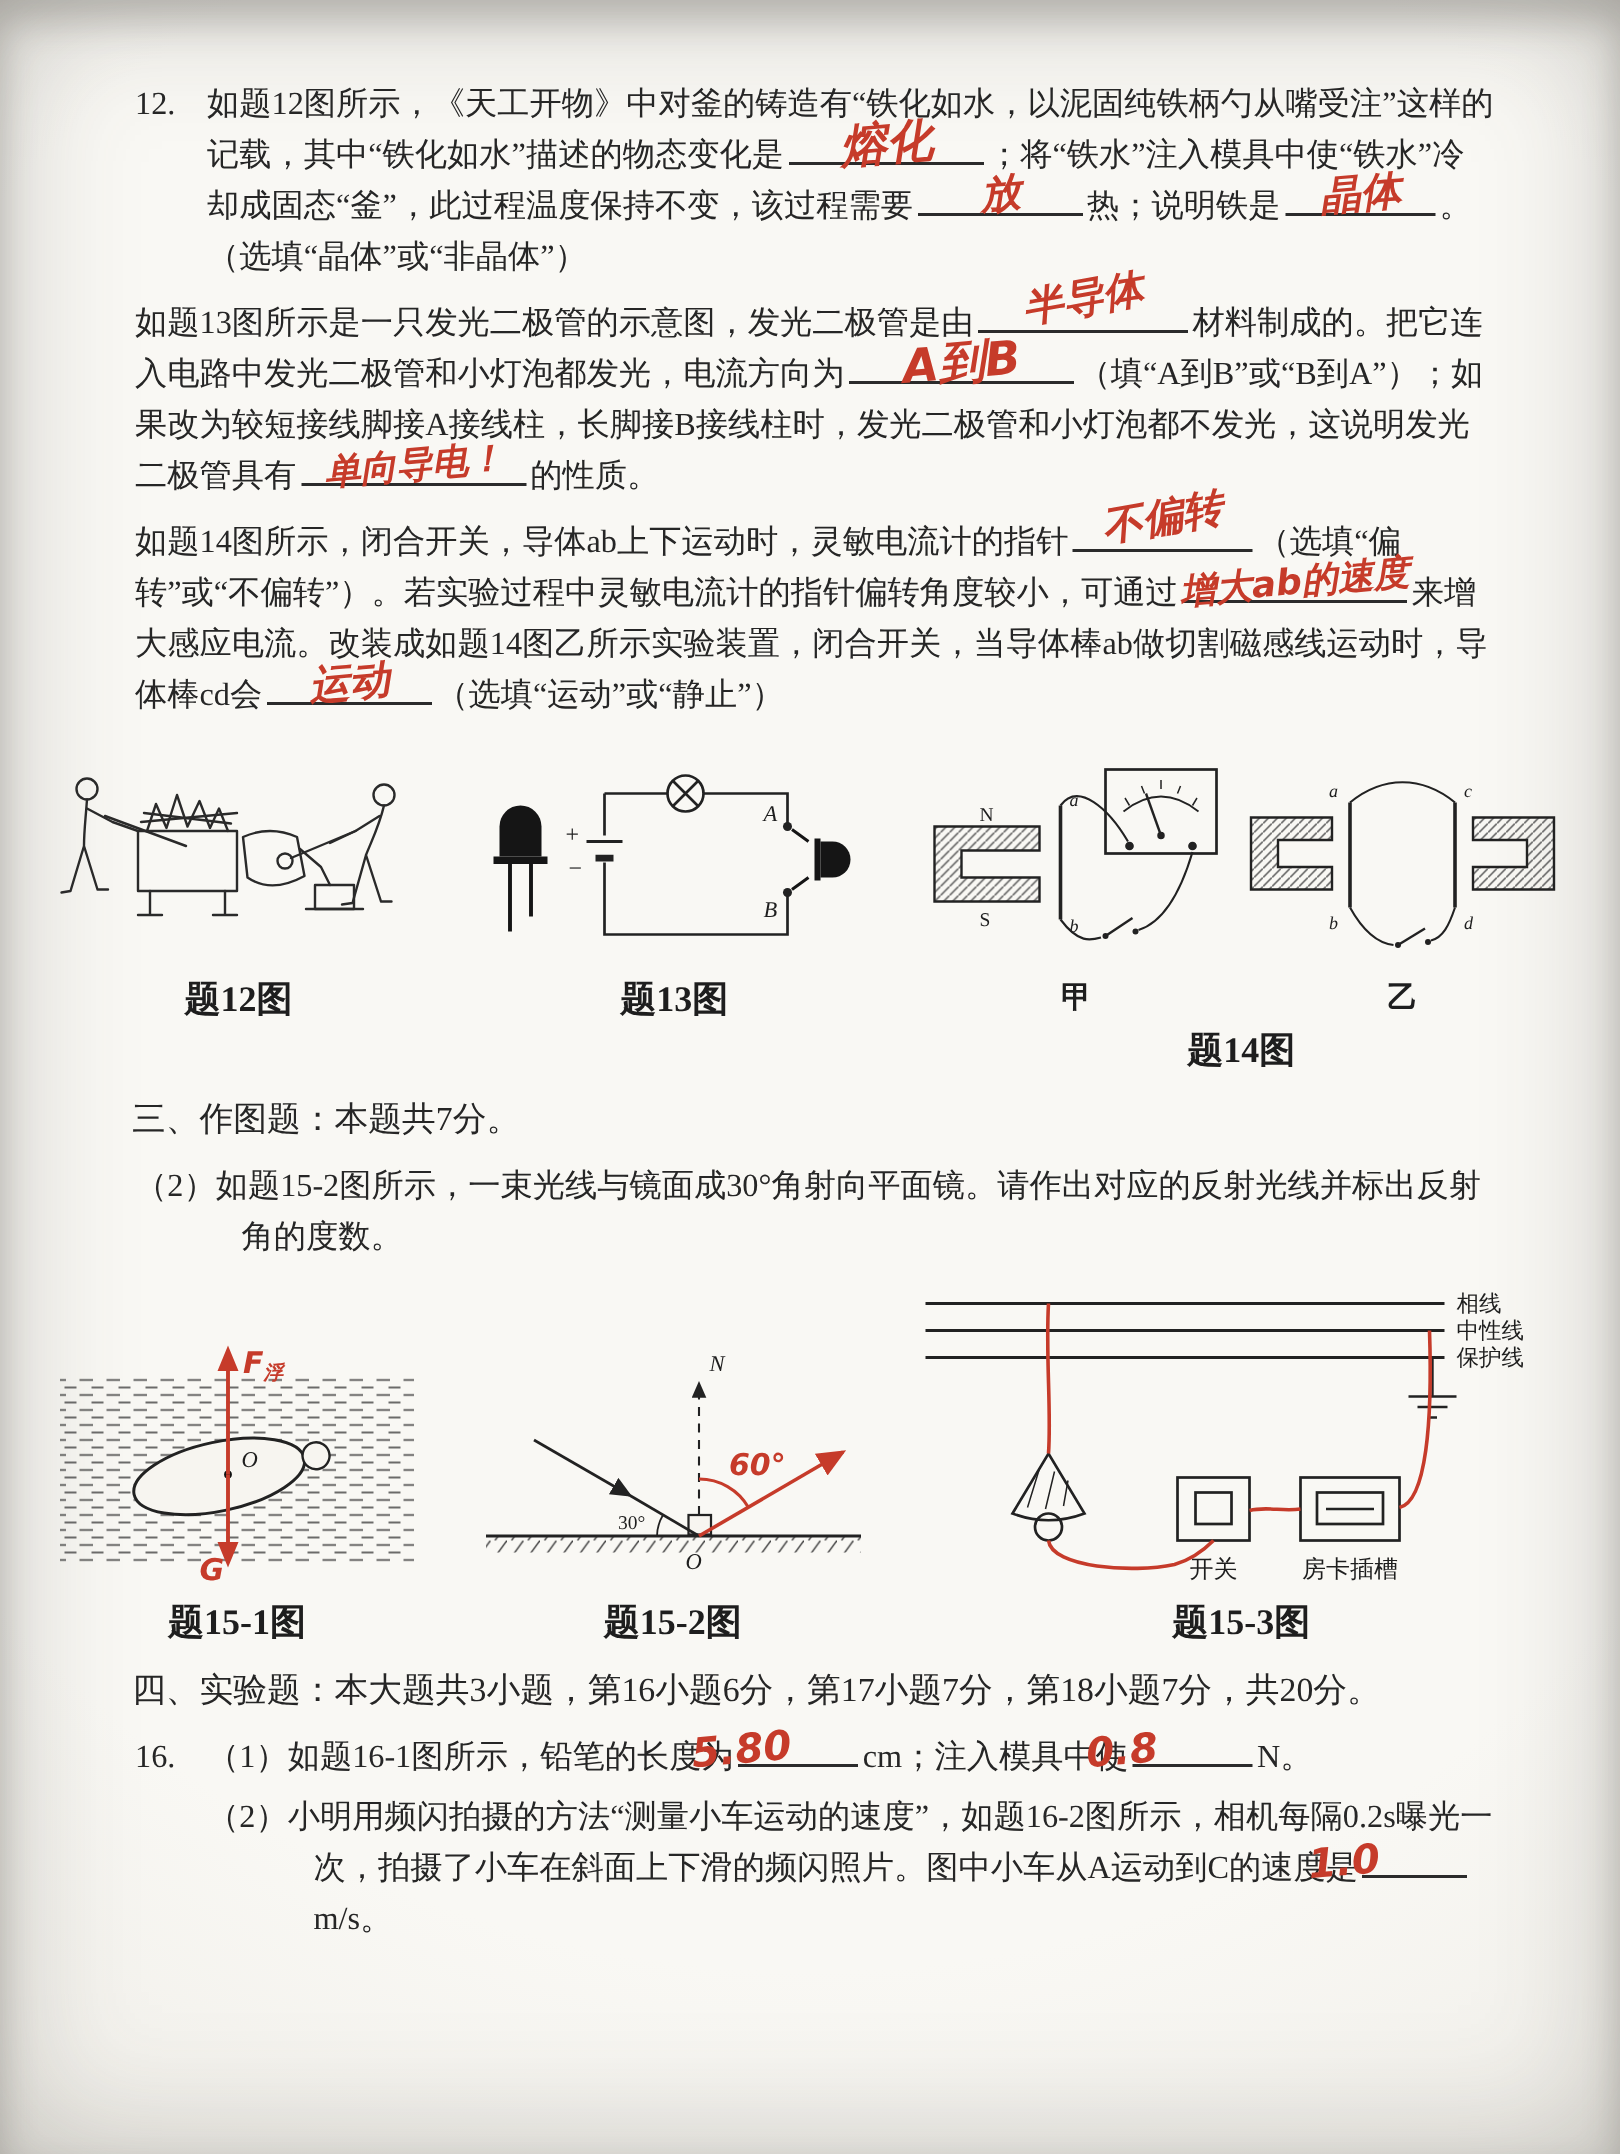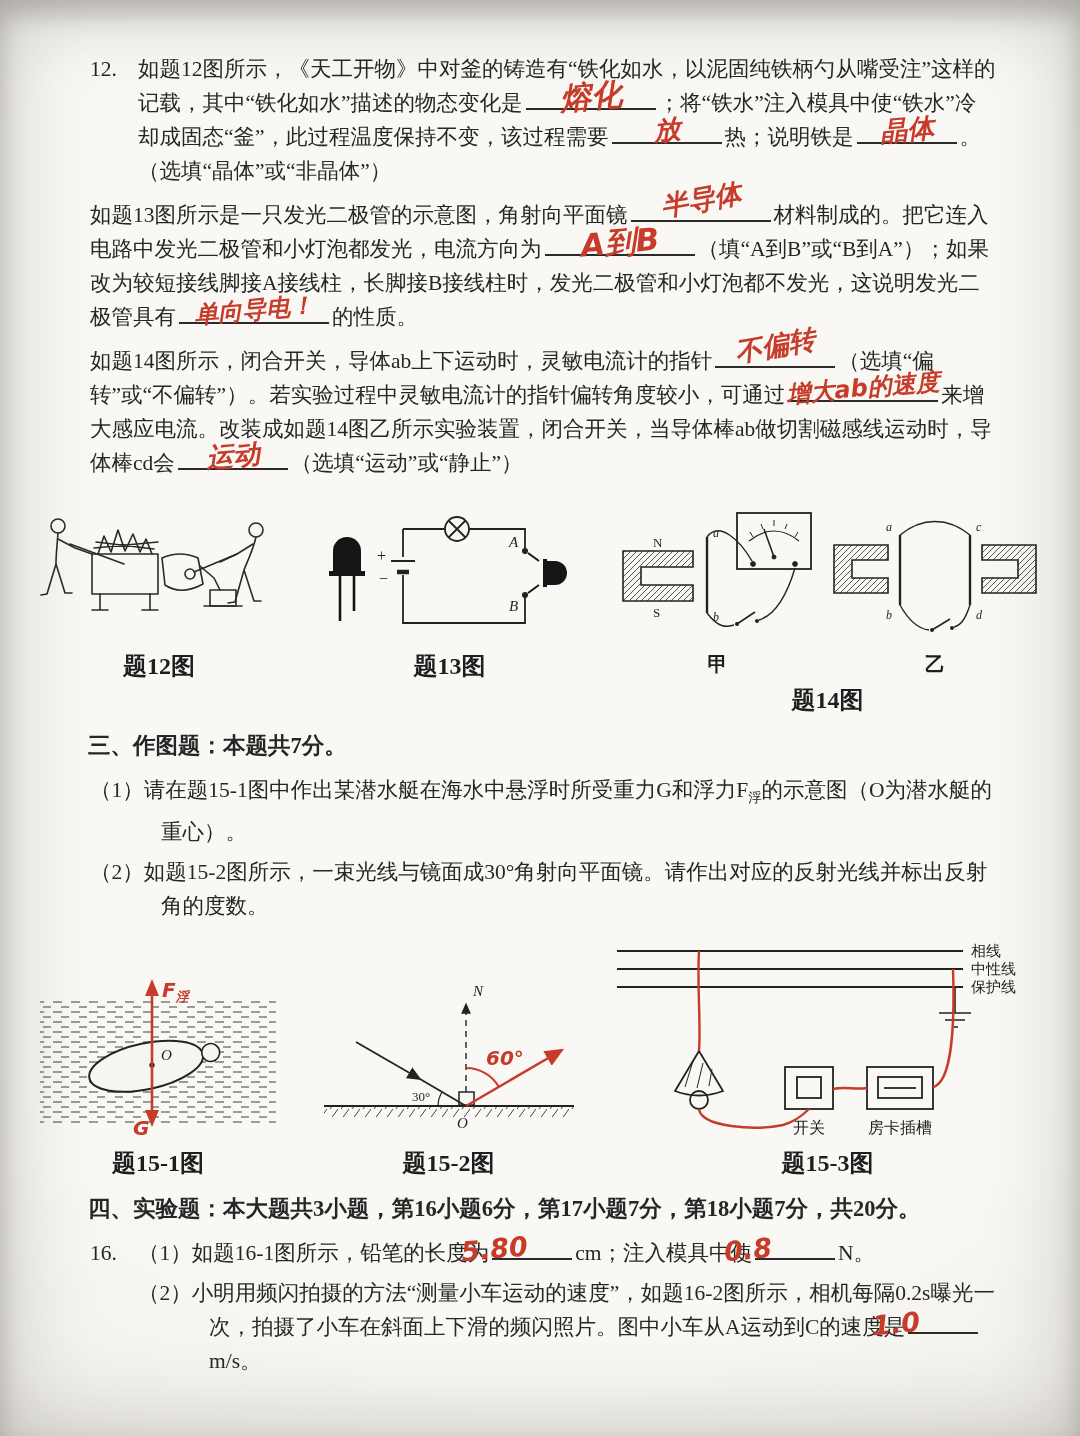--- a/index.html
+++ b/index.html
@@ -17,21 +17,21 @@
   .blank{display:inline-block;position:relative;height:3px;border-bottom:2px solid #2b2b2b;margin:0 3px;vertical-align:baseline;}
   .bw70{min-width:70px}.bw80{min-width:80px}.bw100{min-width:100px}.bw110{min-width:110px}
   .bw120{min-width:120px}.bw130{min-width:130px}.bw140{min-width:140px}.bw150{min-width:150px}
   .hw{position:absolute;left:50%;bottom:-5px;transform:translate(-50%,0) rotate(-5deg);
       color:#c63b2a;font-family:"DejaVu Sans",sans-serif;font-style:italic;font-weight:bold;
       font-size:27px;white-space:nowrap;}
   .hw.big{font-size:31px;}
   .hw.sm{font-size:24px;}
   .hw.lift{bottom:3px;transform:translate(-50%,0) rotate(-10deg);}
   .sub{font-size:0.62em;vertical-align:sub;}
-  .sec-title{font-weight:bold;font-size:22.5px;margin:14px 0 12px -2px;}
+  .sec-title{font-weight:normal;font-size:22.5px;margin:14px 0 12px -2px;}
   .figrow{display:flex;align-items:flex-end;justify-content:space-between;margin:12px -44px 8px -56px;}
   figure{margin:0;display:flex;flex-direction:column;align-items:center;}
   figure.raise{margin-bottom:34px;}
   figcaption{font-weight:bold;font-size:24px;margin-top:6px;color:#1e1e1e;}
   .pair{display:flex;gap:10px;align-items:flex-end;}
   .subfig{display:flex;flex-direction:column;align-items:center;}
   .sublabel{font-weight:bold;font-size:20px;margin-top:2px;color:#1e1e1e;}
   svg text{font-family:"Liberation Serif","DejaVu Serif",serif;fill:#1e1e1e;}
   svg .hwsvg{font-family:"DejaVu Sans",sans-serif;font-style:italic;font-weight:bold;fill:#c63b2a;}
 </style>
@@ -59,21 +59,21 @@
 </svg>
 
 <div class="page">
 
   <div class="q">
     <div class="qnum">12.</div>
     <div class="qtext"><span>如题12图所示，《天工开物》中对釜的铸造有“铁化如水，以泥固纯铁柄勺从嘴受注”这样的记载，其中“铁化如水”描述的物态变化是</span><span class="blank bw130"><span class="hw big">熔化</span></span><span>；将“铁水”注入模具中使“铁水”冷却成固态“釜”，此过程温度保持不变，该过程需要</span><span class="blank bw110"><span class="hw">放</span></span><span>热；说明铁是</span><span class="blank bw100"><span class="hw">晶体</span></span><span>。（选填“晶体”或“非晶体”）</span></div>
   </div>
 
   <div class="q">
-    <div class="qtext"><span>如题13图所示是一只发光二极管的示意图，角射向平面镜</span><span class="blank bw140"><span class="hw lift">半导体</span></span><span>材料制成的。把它连入电路中发光二极管和小灯泡都发光，电流方向为</span><span class="blank bw150"><span class="hw big">A到B</span></span><span>（填“A到B”或“B到A”）；如果改为较短接线脚接A接线柱，长脚接B接线柱时，发光二极管和小灯泡都不发光，这说明发光二极管具有</span><span class="blank bw150"><span class="hw sm">单向导电！</span></span><span>的性质。</span></div>
+    <div class="qtext"><span>如题13图所示是一只发光二极管的示意图，发光二极管是由</span><span class="blank bw140"><span class="hw lift">半导体</span></span><span>材料制成的。把它连入电路中发光二极管和小灯泡都发光，电流方向为</span><span class="blank bw150"><span class="hw big">A到B</span></span><span>（填“A到B”或“B到A”）；如果改为较短接线脚接A接线柱，长脚接B接线柱时，发光二极管和小灯泡都不发光，这说明发光二极管具有</span><span class="blank bw150"><span class="hw sm">单向导电！</span></span><span>的性质。</span></div>
   </div>
 
   <div class="q">
     <div class="qtext"><span>如题14图所示，闭合开关，导体ab上下运动时，灵敏电流计的指针</span><span class="blank bw120"><span class="hw lift">不偏转</span></span><span>（选填“偏转”或“不偏转”）。若实验过程中灵敏电流计的指针偏转角度较小，可通过</span><span class="blank bw150"><span class="hw sm">增大ab的速度</span></span><span>来增大感应电流。改装成如题14图乙所示实验装置，闭合开关，当导体棒ab做切割磁感线运动时，导体棒cd会</span><span class="blank bw110"><span class="hw">运动</span></span><span>（选填“运动”或“静止”）</span></div>
   </div>
 
   <div class="figrow">
 
     <figure class="raise">
       <svg width="250" height="152" viewBox="0 0 250 152">
@@ -202,21 +202,20 @@
         </div>
       </div>
       <figcaption>题14图</figcaption>
     </figure>
   </div>
 
   <div class="sec-title">三、作图题：本题共7分。</div>
 
   <div class="q">
     <div class="qtext">
-      <p><span>（1）请在题15-1图中作出某潜水艇在海水中悬浮时所受重力G和浮力F</span><span class="sub">浮</span><span>的示意图（O为潜水艇的重心）。</span></p>
       <p>（2）如题15-2图所示，一束光线与镜面成30°角射向平面镜。请作出对应的反射光线并标出反射角的度数。</p>
     </div>
   </div>
 
   <div class="figrow">
 
     <figure>
       <svg width="248" height="172" viewBox="0 0 248 172">
         <rect x="6" y="30" width="236" height="126" fill="url(#water)"></rect>
         <g transform="rotate(-12 118 96)">

